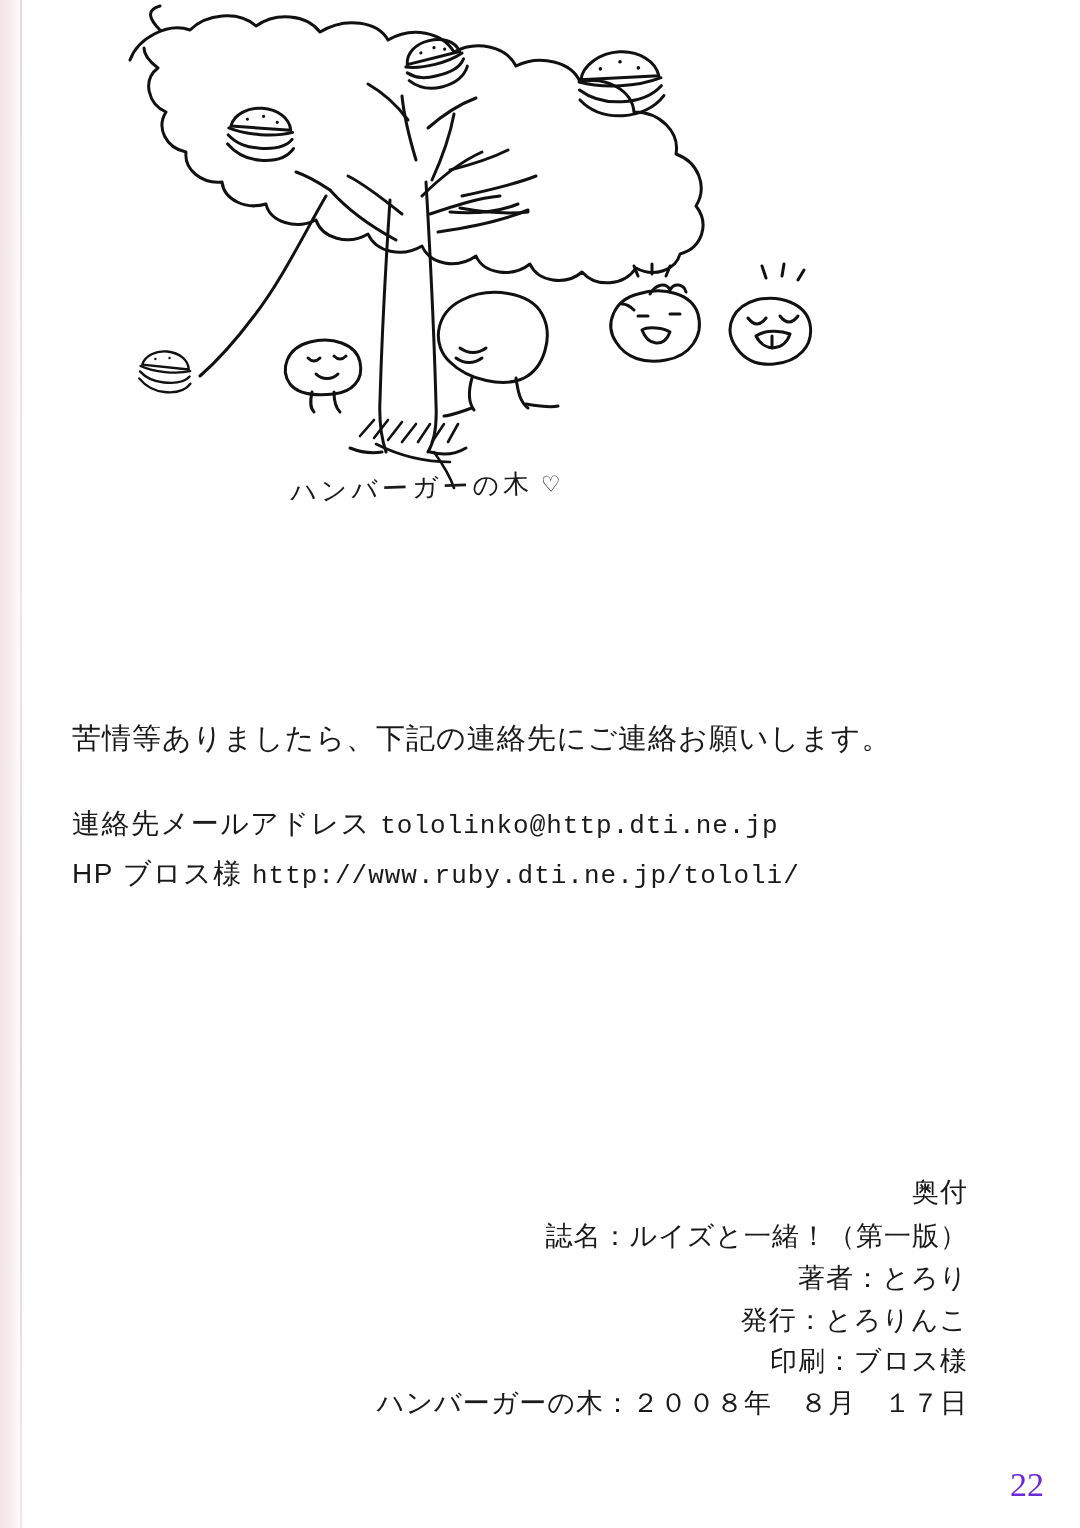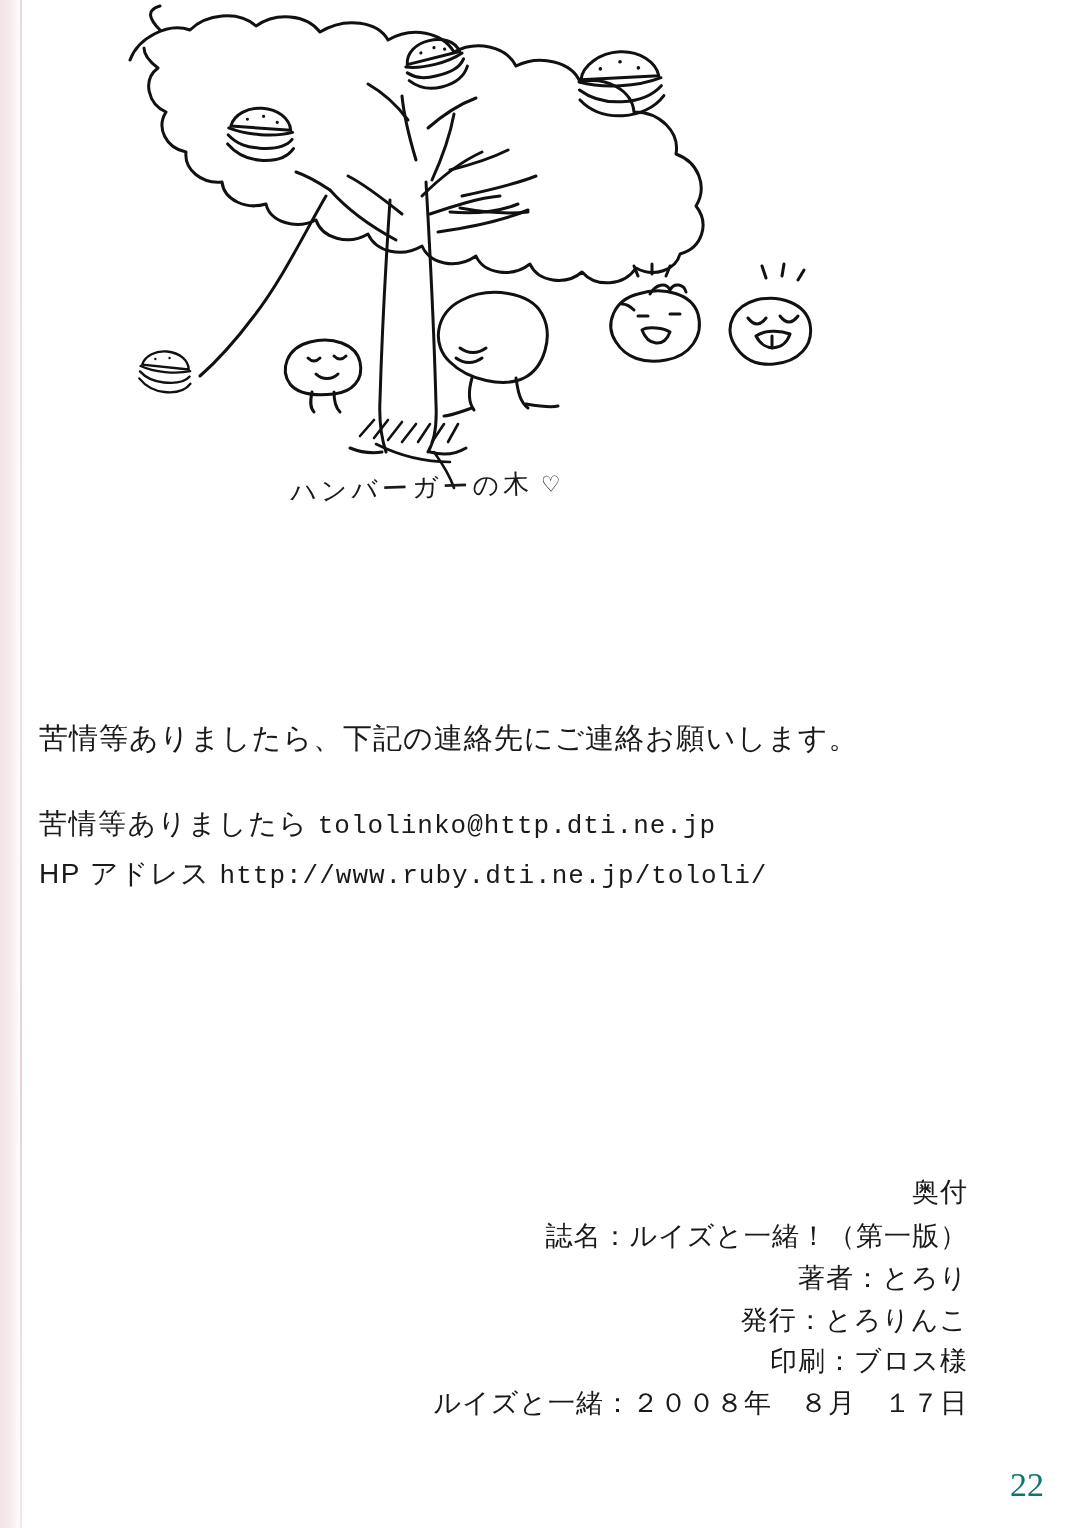--- a/index.html
+++ b/index.html
@@ -56,21 +56,21 @@
   }
   .caption-heart {
     color: #1a1a1a;
     font-size: 22px;
     margin-left: 8px;
   }
 
   
   .contact {
     position: absolute;
-    left: 39px;
+    left: 72px;
     top: 718px;
     width: 960px;
   }
   .contact .line1 {
     font-size: 29px;
     letter-spacing: 1px;
     line-height: 1.4;
     margin-bottom: 40px;
     white-space: nowrap;
   }
@@ -100,21 +100,21 @@
   .colophon div { white-space: nowrap; text-align: right; }
   .colophon .title-line { margin-top: 2px; }
 
   
   .page-number {
     position: absolute;
     right: 36px;
     bottom: 24px;
     font-size: 34px;
     font-family: "Liberation Serif", serif;
-    color: #0f766e;
+    color: #6d28d9;
   }
 </style>
 </head>
 <body>
 
 <div class="page-edge"></div>
 <div class="page-edge-line"></div>
 
 <div class="illustration">
   <svg viewBox="0 0 840 560" xmlns="http://www.w3.org/2000/svg" fill="none" stroke="#111" stroke-width="3" stroke-linecap="round" stroke-linejoin="round">
@@ -264,31 +264,31 @@
   </svg>
 </div>
 
 <div class="caption-hand">
   <span>ハンバーガーの木</span><span class="caption-heart">♡</span>
 </div>
 
 <div class="contact">
   <div class="line1">苦情等ありましたら、下記の連絡先にご連絡お願いします。</div>
   <div class="line2">
-    <span>苦情等ありましたら</span>
+    <span>連絡先メールアドレス</span>
     <span class="mono">tololinko@http.dti.ne.jp</span>
   </div>
   <div class="line3">
-    <span>HP アドレス</span>
+    <span>HP ブロス様</span>
     <span class="mono">http://www.ruby.dti.ne.jp/tololi/</span>
   </div>
 </div>
 
 <div class="colophon">
   <div>奥付</div>
   <div class="title-line">誌名：ルイズと一緒！（第一版）</div>
   <div>著者：とろり</div>
   <div>発行：とろりんこ</div>
   <div>印刷：ブロス様</div>
-  <div>ルイズと一緒：２００８年　８月　１７日</div>
+  <div>ハンバーガーの木：２００８年　８月　１７日</div>
 </div>
 
 <div class="page-number">22</div>
 
 </body></html>

